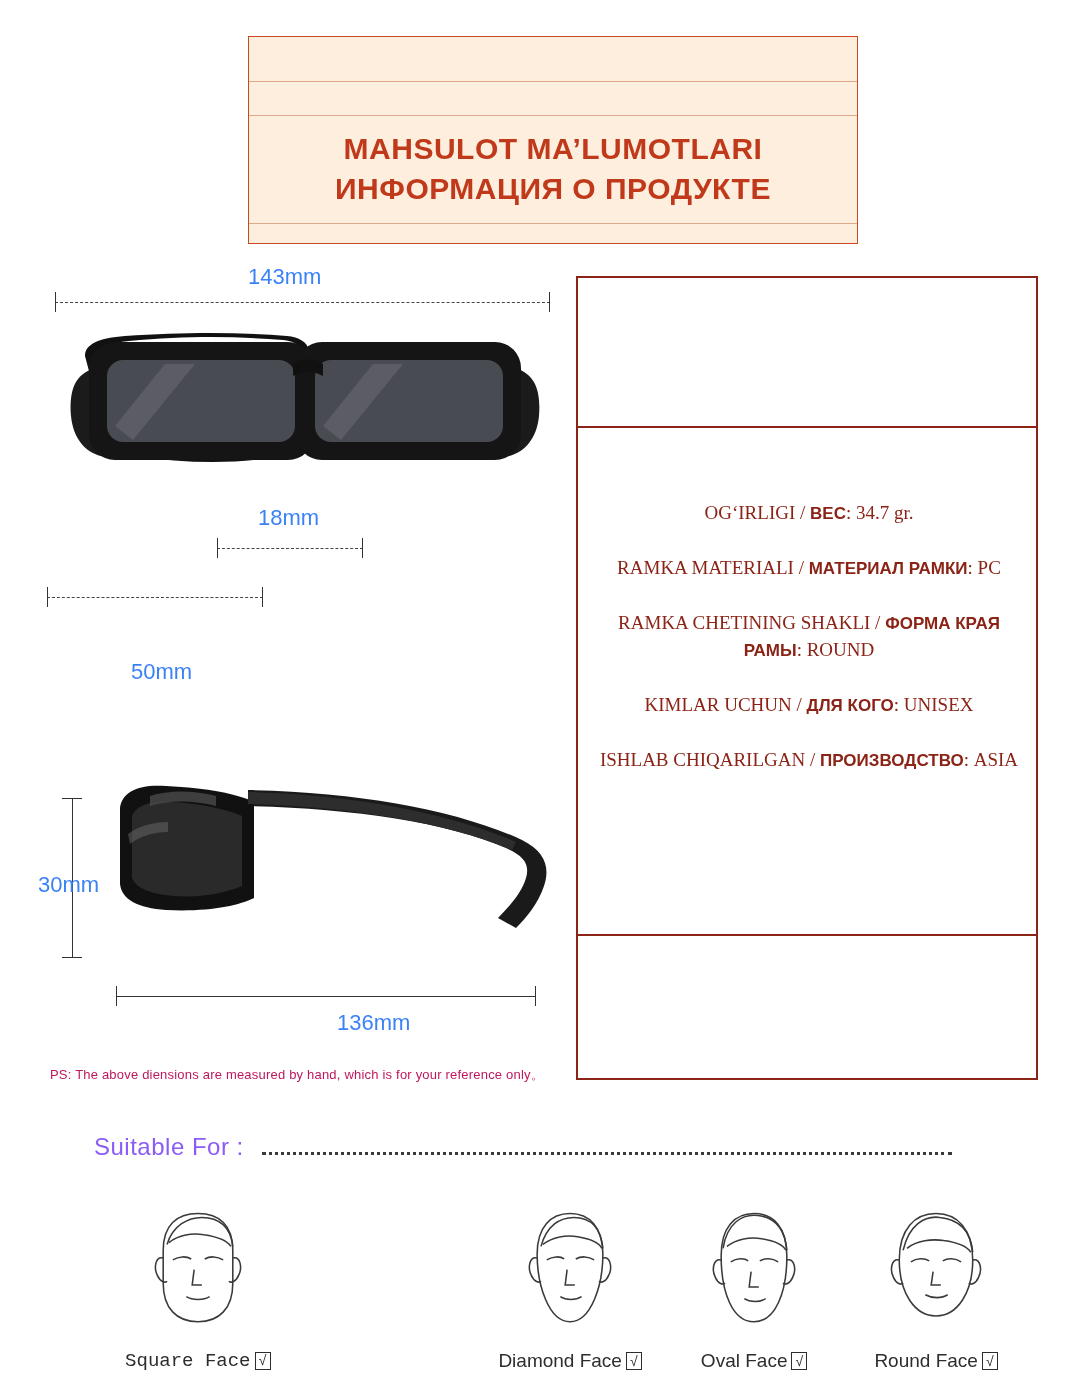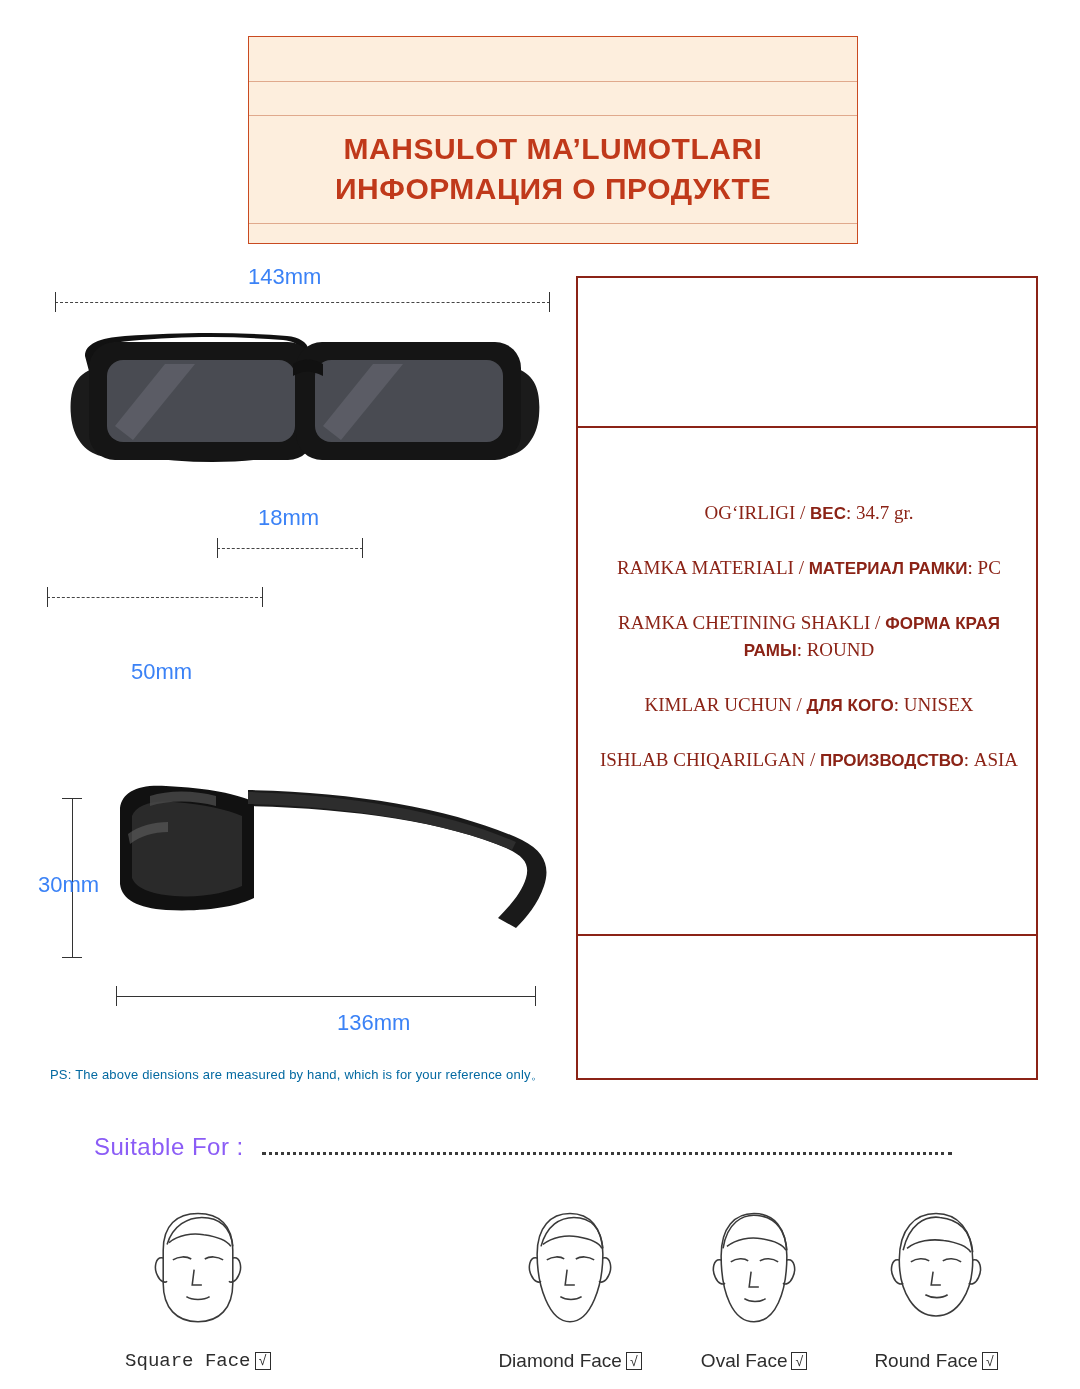--- a/index.html
+++ b/index.html
@@ -37,21 +37,21 @@
   .dash-h {
     position: absolute; height: 0; border-top: 1px dashed #444;
   }
   .solid-h { position: absolute; height: 0; border-top: 1px solid #333; }
   .solid-v { position: absolute; width: 0; border-left: 1px solid #333; }
   .tick-v { position: absolute; width: 0; border-left: 1px solid #333; }
   .tick-h { position: absolute; height: 0; border-top: 1px solid #333; }
 
   .ps-note {
     position: absolute; left: 50px; top: 1066px; width: 520px;
-    color: #0369a1; font-size: 13px; letter-spacing: .2px;
+    color: #be185d; font-size: 13px; letter-spacing: .2px;
   }
 
   
   .spec-box {
     position: absolute; left: 576px; top: 276px; width: 462px; height: 804px;
     border: 2px solid #8b2316;
   }
   .spec-box .divider {
     position: absolute; left: 0; width: 100%; height: 0; border-top: 2px solid #8b2316;
   }

